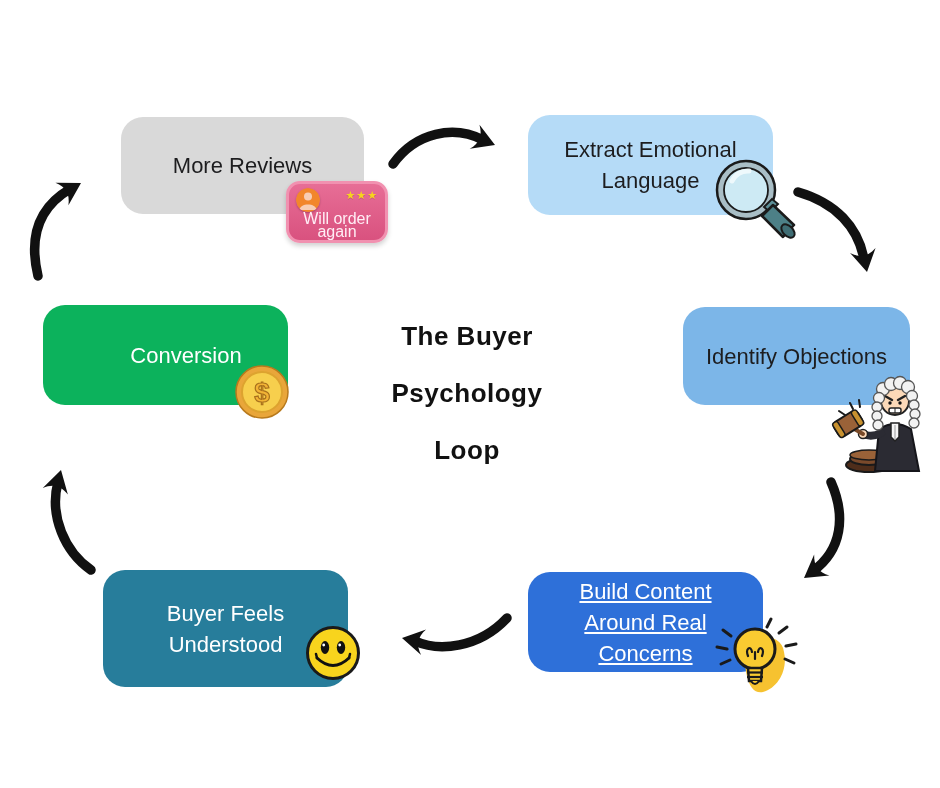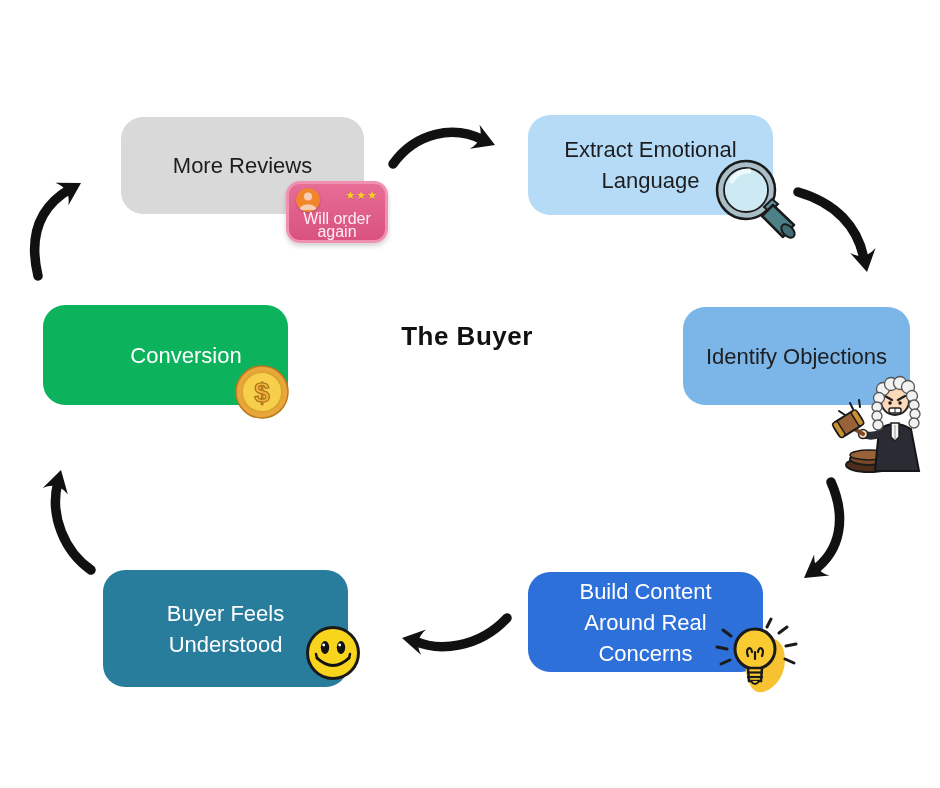--- a/index.html
+++ b/index.html
@@ -31,35 +31,37 @@
   .rc-stars { font-size:11px; letter-spacing:1px; color:#f7d320; text-shadow:0 1px 0 rgba(0,0,0,0.15); }
   .rc-text { font-size:16px; font-weight:500; color:#ffeef5; text-align:center; line-height:13px; }
 </style>
 </head>
 <body>
 
 <div class="canvas">
 
   <div class="title" style="color: rgb(17, 17, 17);">
     <div>The Buyer</div>
+    <div>Psychology</div>
+    <div>Loop</div>
   </div>
 
   <div class="node" style="left: 105px; top: 117px; width: 243px; height: 97px; background: rgb(217, 217, 217); color: rgb(29, 29, 31); margin-left: 16px;">
     <span class="node-label">More Reviews</span>
   </div>
 
   <div class="node" style="left: 528px; top: 115px; width: 245px; height: 100px; background: rgb(181, 219, 247); color: rgb(29, 29, 31);">
     <span class="node-label" style="max-width:220px">Extract Emotional Language</span>
   </div>
 
   <div class="node" style="left: 683px; top: 307px; width: 227px; height: 98px; background: rgb(124, 182, 232); color: rgb(29, 29, 31);">
     <span class="node-label">Identify Objections</span>
   </div>
 
-  <div class="node" style="left: 528px; top: 572px; width: 235px; height: 100px; background: rgb(46, 112, 217); color: rgb(255, 255, 255);">
+  <div class="node" style="left: 528px; top: 572px; width: 235px; height: 100px; background: rgb(46, 112, 217); color: rgb(255, 255, 255); text-decoration: underline;">
     <span class="node-label" style="max-width:175px">Build Content Around Real Concerns</span>
   </div>
 
   <div class="node" style="left: 103px; top: 570px; width: 245px; height: 117px; background: rgb(39, 125, 155); color: rgb(255, 255, 255);">
     <span class="node-label" style="max-width:205px">Buyer Feels Understood</span>
   </div>
 
   <div class="node" style="left: 43px; top: 305px; width: 245px; height: 100px; background: rgb(12, 178, 92); color: rgb(255, 255, 255); padding-left: 47px;">
     <span class="node-label">Conversion</span>
   </div>

